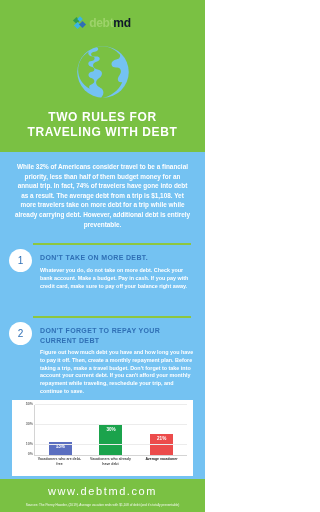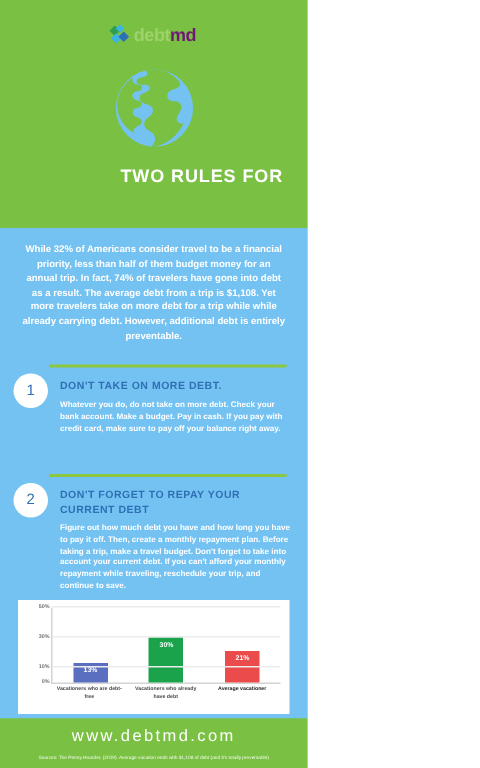--- a/index.html
+++ b/index.html
@@ -57,21 +57,21 @@
   .logo-mark i.p4 { left:6px; top:5px; width:5px; height:5px;
       transform: rotate(45deg); background:#2f6fb5; }
   .logo-text {
     font-size: 12px;
     font-weight: 700;
     letter-spacing: -0.3px;
     line-height: 1;
     white-space: nowrap;
   }
   .logo-text .lt-light { color: #9dd36a; font-weight: 700; }
-  .logo-text .lt-bold { color: #701a75; font-weight: 700; }
+  .logo-text .lt-bold { color: #0f172a; font-weight: 700; }
 
   
   .globe {
     position: absolute;
     left: 50%;
     top: 44px;
     transform: translateX(-50%);
     width: 56px;
     height: 56px;
   }
@@ -81,21 +81,20 @@
     position: absolute;
     left: 0;
     top: 110px;
     width: 205px;
     text-align: center;
     color: #ffffff;
     font-size: 12px;
     font-weight: 700;
     letter-spacing: 0.6px;
     line-height: 15px;
-    padding-left: 32px;
   }
 
   
   .band-blue {
     position: absolute;
     left: 0; top: 152px;
     width: 205px;
     height: 327px;
     background: #74c2f2;
   }
@@ -298,20 +297,21 @@
   </div>
 
   <svg class="globe" viewBox="0 0 100 100">
     <circle cx="50" cy="50" r="46" fill="#74c2f2"></circle>
     <path fill="#7ac143" d="M50 4c-4 0-8 .5-11.7 1.5 3 1.3 4 3.4 2.3 5.6-2.6 3.2-7.6 2-10.6 4.4-2.6 2-1 5.4 1.7 6.4 3.4 1.3 7.3-.4 10.6 1.2 2.6 1.3 2.2 4.7.3 6.5-2.4 2.2-6 2.4-8.5 4.4-2.8 2.2-2.3 6.6.4 8.8 3.4 2.8 8.4 2.4 11.7 5.3 2.6 2.3 2.3 6.3.6 9-1.9 3-5.4 4.5-7.6 7.2-2 2.5-2 6.2-.2 8.8 2.2 3.2 6.3 4.3 9 7 2.5 2.5 3.3 6.4 2.3 9.8-.8 2.7-2.8 4.8-4 7.3C65 93.6 78 83 84.4 68.4c-2.6.3-5.4-.3-7-2.4-1.7-2.3-.7-5.4.6-7.8 1.5-2.8 3.7-5.4 4-8.6.3-3-1.6-6-4.4-7-3-1.2-6.4-.3-9.3-1.6-2.7-1.2-3.8-4.6-2.8-7.3 1-2.8 3.7-4.6 6.4-5.6 2.5-1 5.4-1.4 7.3-3.3 1.5-1.5 1.8-4 .8-5.9C72.6 10.5 62 4 50 4z"></path>
     <path fill="#7ac143" d="M25 13c-2.4 2.4-1.3 6.3 1.4 8 2.3 1.4 5.6.5 7.6 2.3 1.6 1.5 1.2 4.3-.6 5.5-2.3 1.6-5.5 1-7.8 2.6-2.4 1.7-2.4 5.6-.2 7.5 2 1.8 5 1.7 7.3 3 2 1.2 2.6 4.2 1 5.9-1.8 2-5 1.8-7.3 3.2-2.7 1.6-3 5.8-.8 8 2 2 5.2 2 7.4 3.8 1.8 1.5 2 4.4.6 6.2-1.8 2.3-5 2.8-7 4.8-1.8 1.8-1.7 5 .3 6.6C12.4 72.6 5.6 59.6 5.6 46.3c0-13 6.6-24.6 19.4-33.3z"></path>
   </svg>
 
   <div class="headline">
     <div>TWO RULES FOR</div>
+    <div>TRAVELING WITH DEBT</div>
   </div>
 
   <div class="band-blue"></div>
 
   <div class="intro">While 32% of Americans consider travel to be a financial priority, less than half of them budget money for an annual trip. In fact, 74% of travelers have gone into debt as a result. The average debt from a trip is $1,108. Yet more travelers take on more debt for a trip while while already carrying debt. However, additional debt is entirely preventable.</div>
 
   <div class="rule rule-1">
     <div class="rule-divider"></div>
     <div class="rule-circle">1</div>
     <div class="rule-title">DON'T TAKE ON MORE DEBT.</div>

